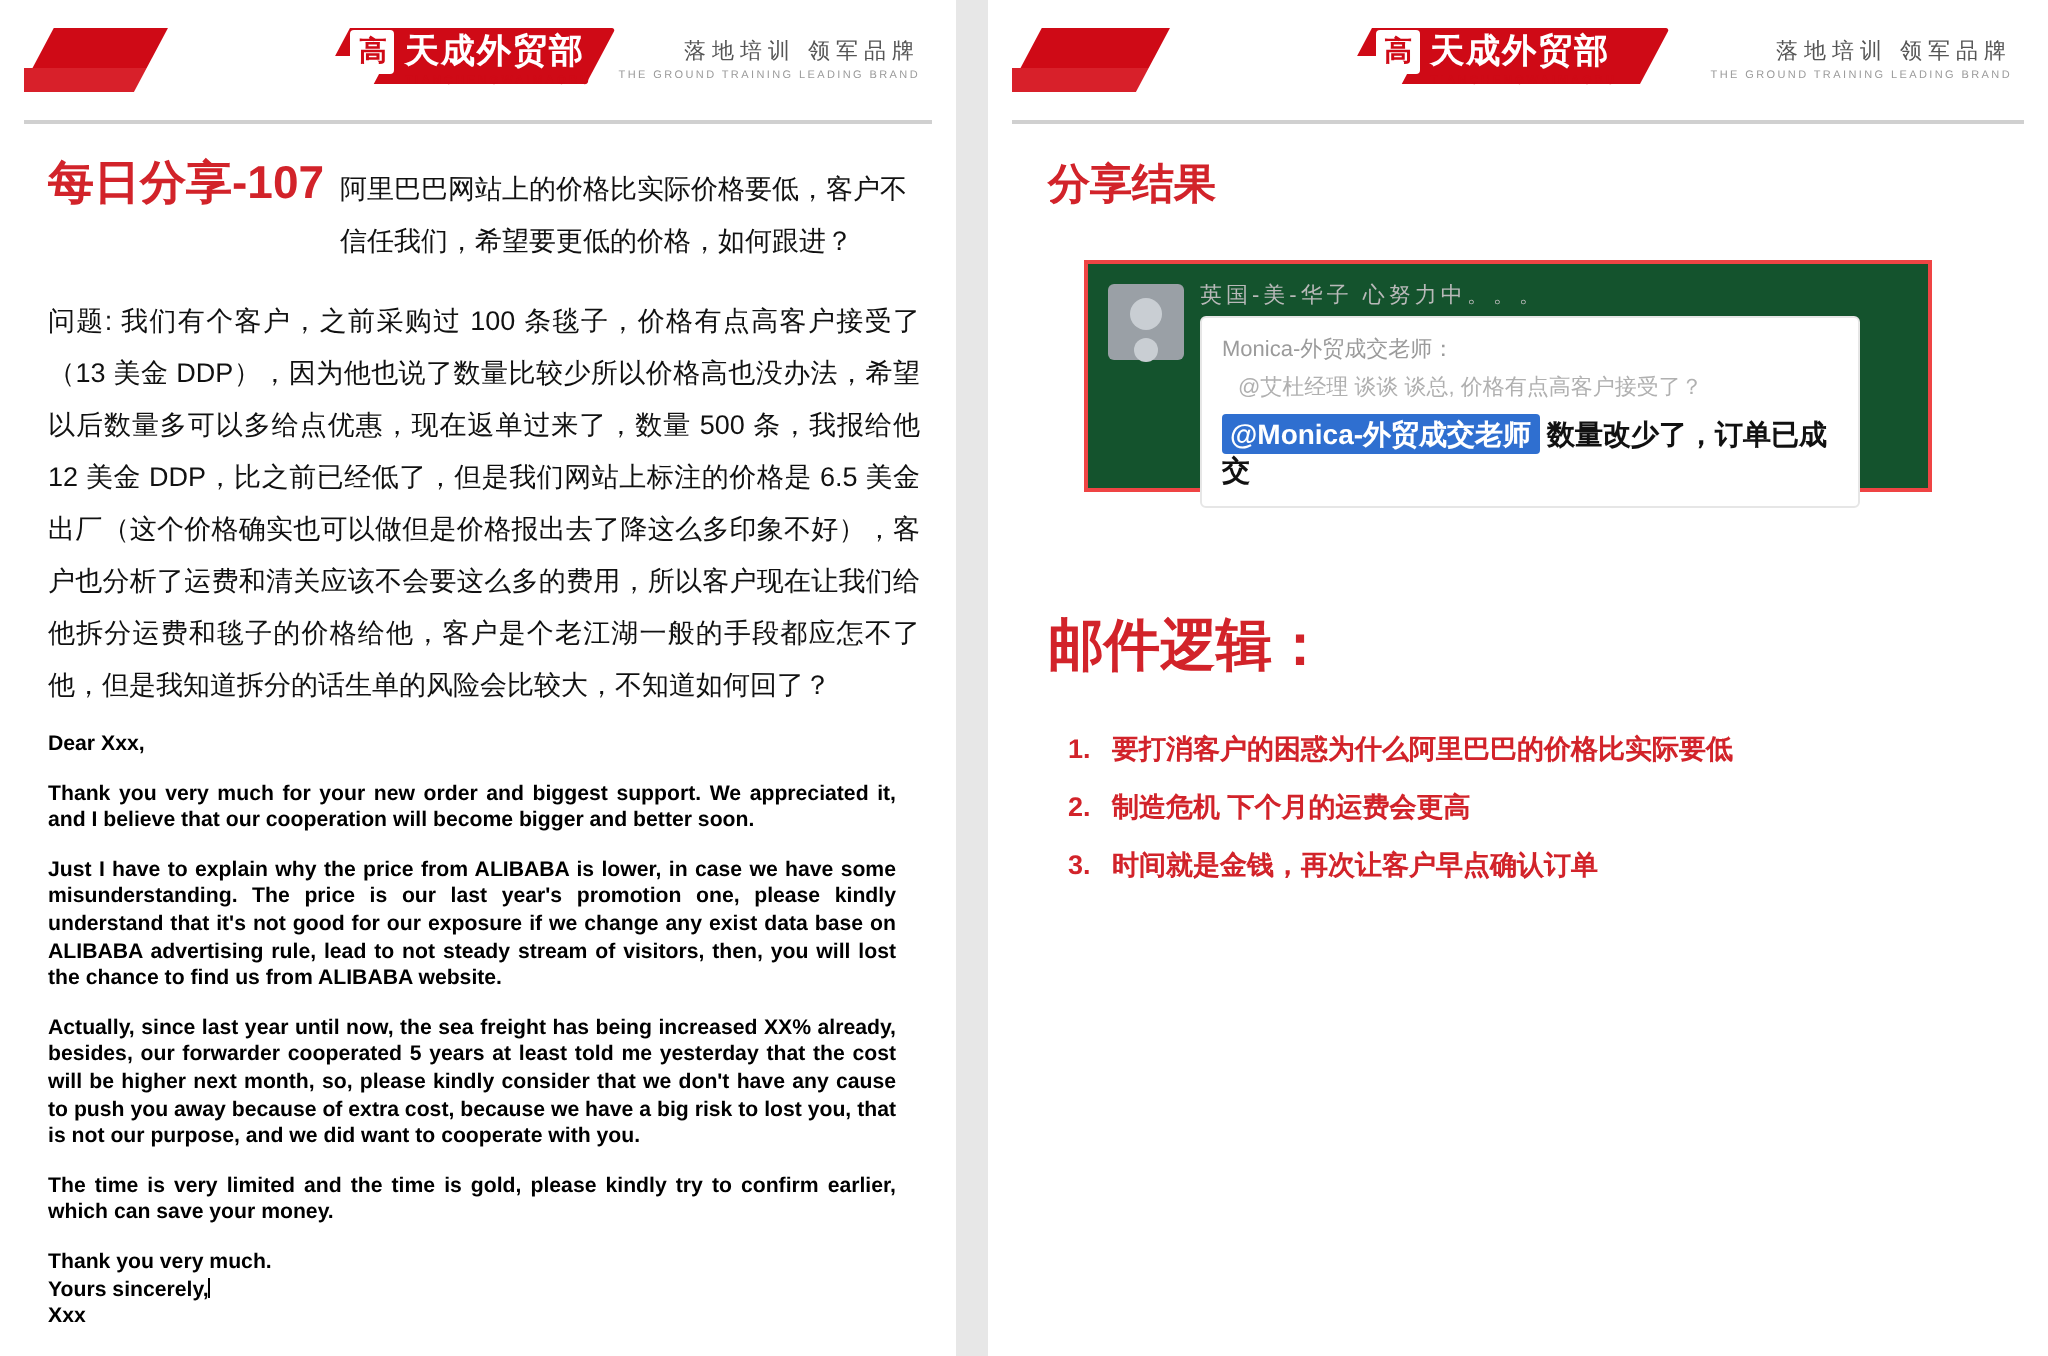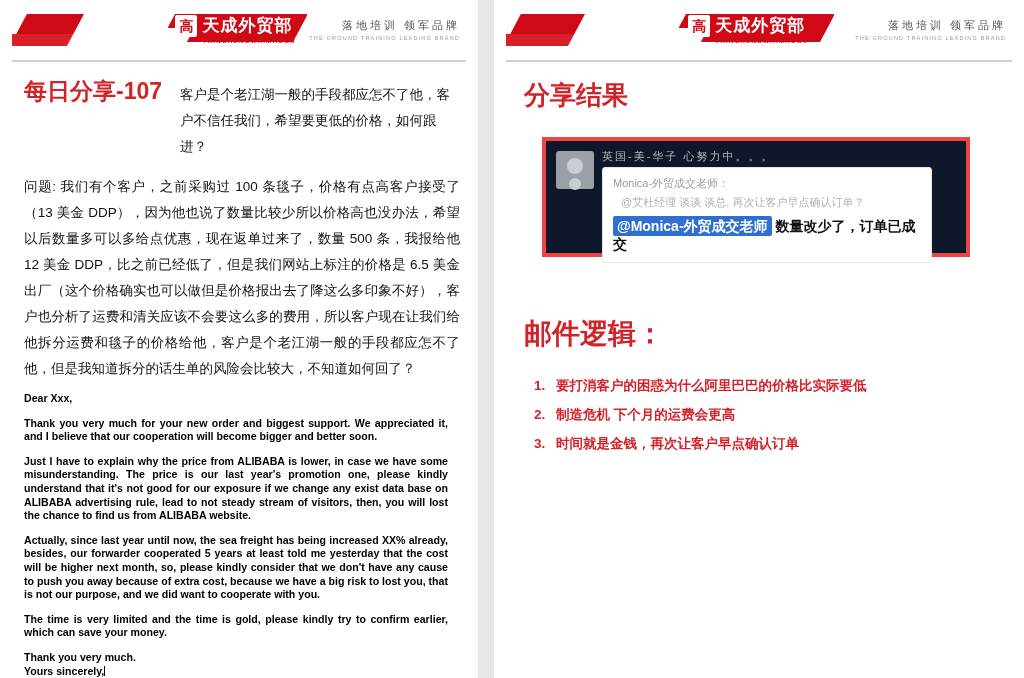--- a/index.html
+++ b/index.html
@@ -135,21 +135,20 @@
     background: #d0d0d0;
   }
 
   
   .left-body { padding: 14px 18px 0 24px; }
 
   .title-row {
     display: flex;
     align-items: baseline;
     flex-wrap: wrap;
-    gap: 10px;
   }
   .big-title {
     color: #d2232a;
     font-size: 23px;
     font-weight: bold;
     margin-right: 8px;
     white-space: nowrap;
   }
   .title-tail {
     color: #111111;
@@ -182,37 +181,37 @@
     width: 1px;
     height: 10px;
     background: #000;
     vertical-align: -1px;
   }
 
   
   .right-body { padding: 16px 26px 0 30px; }
   .rh {
     color: #d2232a;
-    font-size: 26px;
+    font-size: 21px;
     font-weight: bold;
   }
   .rh2 {
     color: #d2232a;
     font-size: 28px;
     font-weight: bold;
     margin-top: 58px;
   }
 
   .chat-card {
     margin-top: 24px;
     margin-left: 18px;
     width: 420px;
     height: 112px;
-    background: #0f172a;
-    border: 4px solid #ef4444;
+    background: #14532d;
+    border: 2px solid #ef4444;
     position: relative;
   }
   .avatar {
     position: absolute;
     left: 10px; top: 10px;
     width: 38px; height: 38px;
     background: #9aa0a6;
     border-radius: 3px;
   }
   .avatar:after {
@@ -304,21 +303,21 @@
       <div class="slogan">
         <div class="slogan-cn">落地培训    领军品牌</div>
         <div class="slogan-en">THE GROUND TRAINING LEADING BRAND</div>
       </div>
     </div>
     <div class="banner-rule"></div>
 
     <div class="left-body">
       <div class="title-row">
         <span class="big-title">每日分享-107</span>
-        <span class="title-tail">客户是个老江湖一般的手段都应怎不了他，客户不信任我们，希望要更低的价格，如何跟进？</span>
+        <span class="title-tail">阿里巴巴网站上的价格比实际价格要低，客户不信任我们，希望要更低的价格，如何跟进？</span>
       </div>
 
       <div class="question-block">问题: 我们有个客户，之前采购过 100 条毯子，价格有点高客户接受了（13 美金 DDP），因为他也说了数量比较少所以价格高也没办法，希望以后数量多可以多给点优惠，现在返单过来了，数量 500 条，我报给他 12 美金 DDP，比之前已经低了，但是我们网站上标注的价格是 6.5 美金出厂（这个价格确实也可以做但是价格报出去了降这么多印象不好），客户也分析了运费和清关应该不会要这么多的费用，所以客户现在让我们给他拆分运费和毯子的价格给他，客户是个老江湖一般的手段都应怎不了他，但是我知道拆分的话生单的风险会比较大，不知道如何回了？</div>
 
       <div class="letter">
         <p>Dear Xxx,</p>
         <p>Thank you very much for your new order and biggest support. We appreciated it, and I believe that our cooperation will become bigger and better soon.</p>
         <p>Just I have to explain why the price from ALIBABA is lower, in case we have some misunderstanding. The price is our last year's promotion one, please kindly understand that it's not good for our exposure if we change any exist data base on ALIBABA advertising rule, lead to not steady stream of visitors, then, you will lost the chance to find us from ALIBABA website.</p>
         <p>Actually, since last year until now, the sea freight has being increased XX% already, besides, our forwarder cooperated 5 years at least told me yesterday that the cost will be higher next month, so, please kindly consider that we don't have any cause to push you away because of extra cost, because we have a big risk to lost you, that is not our purpose, and we did want to cooperate with you.</p>
         <p>The time is very limited and the time is gold, please kindly try to confirm earlier, which can save your money.</p>
@@ -349,21 +348,21 @@
     <div class="banner-rule"></div>
 
     <div class="right-body">
       <div class="rh">分享结果</div>
 
       <div class="chat-card">
         <div class="avatar"></div>
         <div class="chat-name">英国-美-华子    心努力中。。。</div>
         <div class="bubble">
           <div class="l1">Monica-外贸成交老师：</div>
-          <div class="l2">@艾杜经理 谈谈 谈总, 再次让客户早点确认订单？</div>
+          <div class="l2">@艾杜经理 谈谈 谈总, 价格有点高客户接受了？</div>
           <div class="l3"><span class="mention">@Monica-外贸成交老师</span> <span>数量改少了，订单已成交</span></div>
         </div>
       </div>
 
       <div class="rh2">邮件逻辑：</div>
 
       <ul class="num-list">
         <li>
           <span class="n">1.</span>
           <span>要打消客户的困惑为什么阿里巴巴的价格比实际要低</span>

